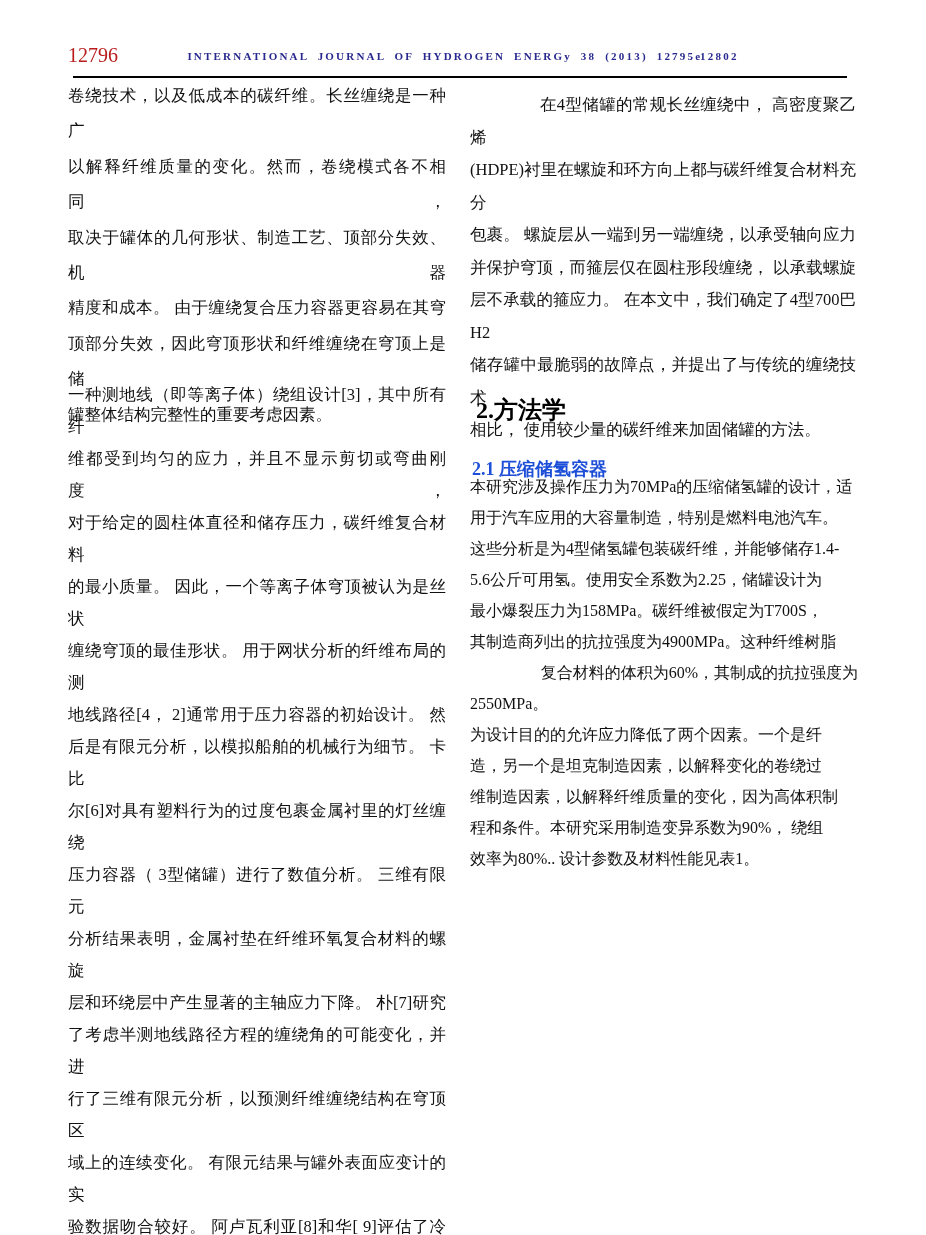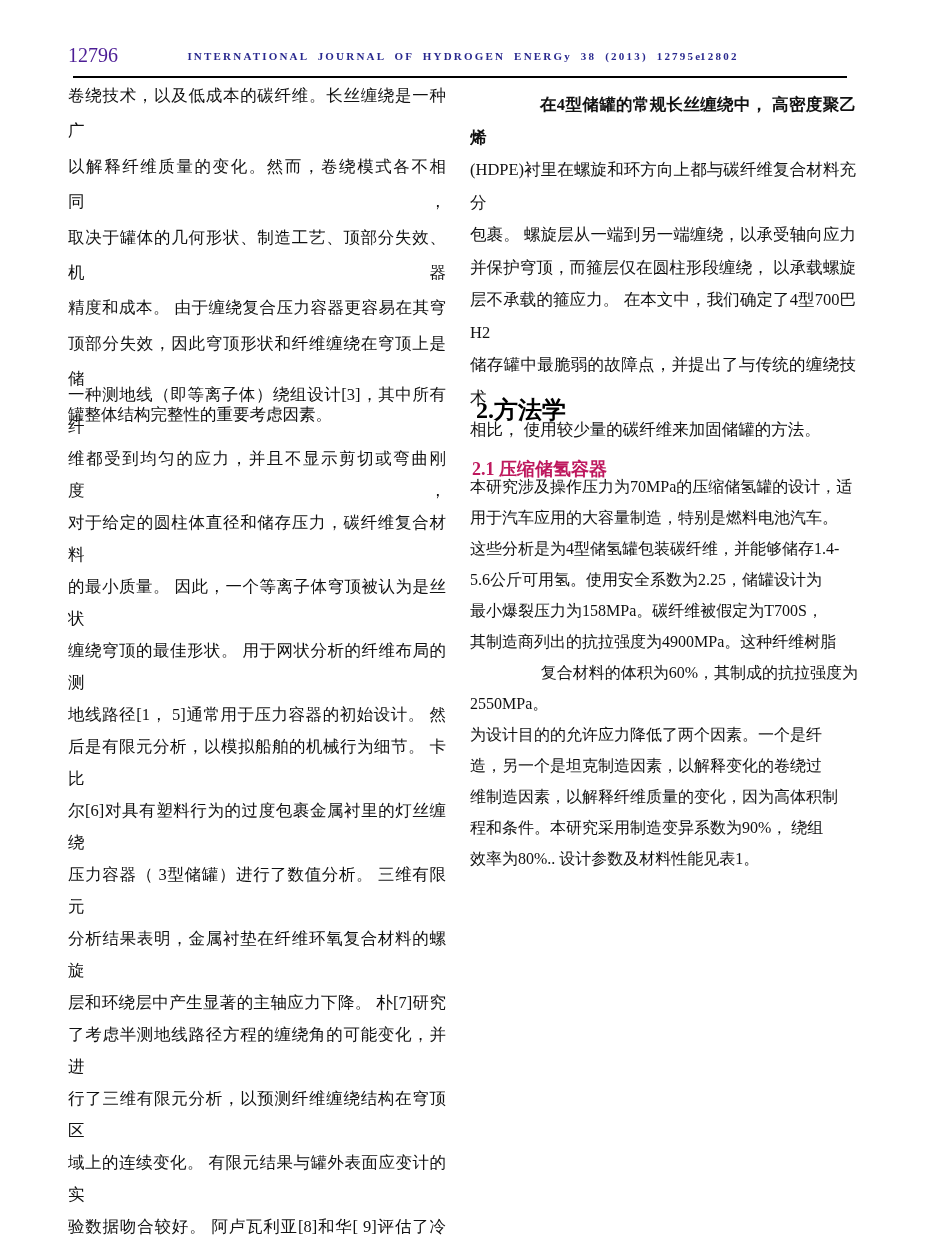--- a/index.html
+++ b/index.html
@@ -10,21 +10,21 @@
     background: #ffffff;
     font-family: "Liberation Serif", "DejaVu Serif", serif;
     color: #111111;
     overflow: hidden;
   }
   
   .pagenum {
     position: absolute;
     left: 68px; top: 44px;
     font-size: 20px;
-    color: #4c1d95;
+    color: #b91c1c;
   }
   .journal {
     position: absolute;
     left: 0; right: 0; top: 50px;
     text-align: center;
     font-size: 11px;
     font-weight: bold;
     letter-spacing: 2.2px;
     word-spacing: 4px;
     color: #28288e;
@@ -40,37 +40,37 @@
     width: 774px; height: 0;
     border-top: 2px solid #000000;
   }
   
   .col { position: absolute; overflow: hidden; }
   .tline { text-align: justify; text-align-last: justify; white-space: normal; }
   .tline.tlast { text-align-last: left; }
   .p-l1 { left: 68px;  top: 78px;  width: 378px; font-size: 16.5px; line-height: 35.4px; }
   .p-l2 { left: 68px;  top: 379px; width: 378px; font-size: 16.5px; line-height: 32px; }
   .p-r1 { left: 470px; top: 89px;  width: 386px; font-size: 16.5px; line-height: 32.5px; }
-  .p-r1 .tline:first-child { text-indent: 70px; font-weight: bold; }
+  .p-r1 .tline:first-child { text-indent: 70px; }
   .p-rb { left: 470px; top: 471px; width: 388px; font-size: 16px;   line-height: 31px; }
   .p-rb .tline { text-align: right; text-align-last: left; }
   
   .h-section {
     position: absolute;
     left: 476px; top: 374px;
     font-size: 24px;
     font-weight: bold;
     color: #000000;
   }
   .h-subsection {
     position: absolute;
     left: 472px; top: 439px;
     font-size: 18px;
     font-weight: bold;
-    color: #be185d;
+    color: #1d4ed8;
   }
 </style>
 </head>
 <body>
 
 <div class="page">
 
   <header>
     <div class="pagenum">12796</div>
     <div class="journal"><span>INTERNATIONAL JOURNAL OF HYDROGEN ENERGy 38 (2013) 12795</span><span class="jsep">e</span><span>12802</span></div>
@@ -85,21 +85,21 @@
       <div class="tline">顶部分失效，因此穹顶形状和纤维缠绕在穹顶上是储</div>
       <div class="tline tlast">罐整体结构完整性的重要考虑因素。</div>
     </section>
 
   <section class="col p-l2">
       <div class="tline">一种测地线（即等离子体）绕组设计[3]，其中所有纤</div>
       <div class="tline">维都受到均匀的应力，并且不显示剪切或弯曲刚度，</div>
       <div class="tline">对于给定的圆柱体直径和储存压力，碳纤维复合材料</div>
       <div class="tline">的最小质量。 因此，一个等离子体穹顶被认为是丝状</div>
       <div class="tline">缠绕穹顶的最佳形状。 用于网状分析的纤维布局的测</div>
-      <div class="tline">地线路径[1， 5]通常用于压力容器的初始设计。 然</div>
+      <div class="tline">地线路径[4， 2]通常用于压力容器的初始设计。 然</div>
       <div class="tline">后是有限元分析，以模拟船舶的机械行为细节。 卡比</div>
       <div class="tline">尔[6]对具有塑料行为的过度包裹金属衬里的灯丝缠绕</div>
       <div class="tline">压力容器（ 3型储罐）进行了数值分析。 三维有限元</div>
       <div class="tline">分析结果表明，金属衬垫在纤维环氧复合材料的螺旋</div>
       <div class="tline">层和环绕层中产生显著的主轴应力下降。 朴[7]研究</div>
       <div class="tline">了考虑半测地线路径方程的缠绕角的可能变化，并进</div>
       <div class="tline">行了三维有限元分析，以预测纤维缠绕结构在穹顶区</div>
       <div class="tline">域上的连续变化。 有限元结果与罐外表面应变计的实</div>
       <div class="tline">验数据吻合较好。 阿卢瓦利亚[8]和华[ 9]评估了冷</div>
     </section>

